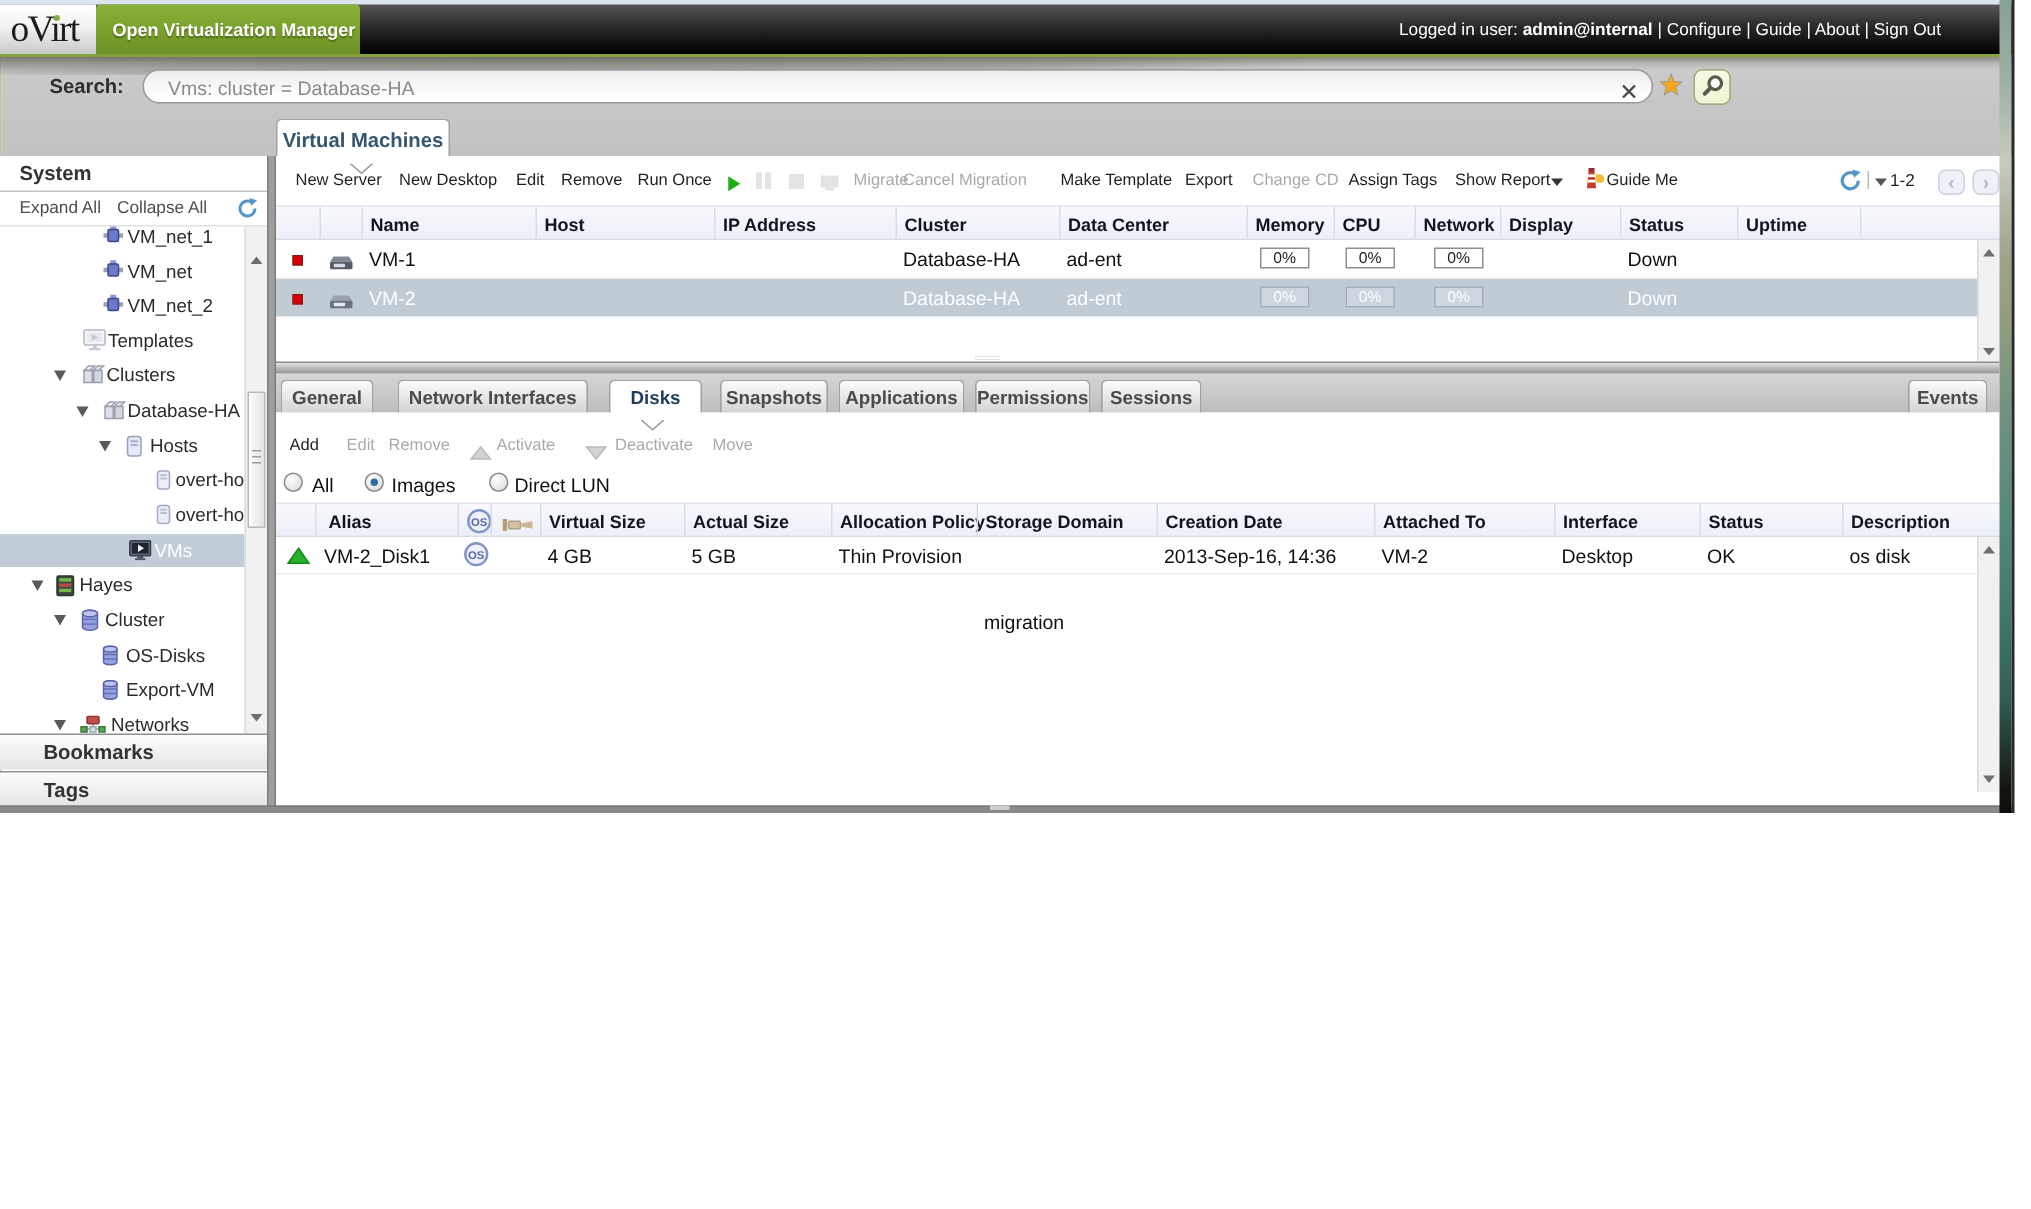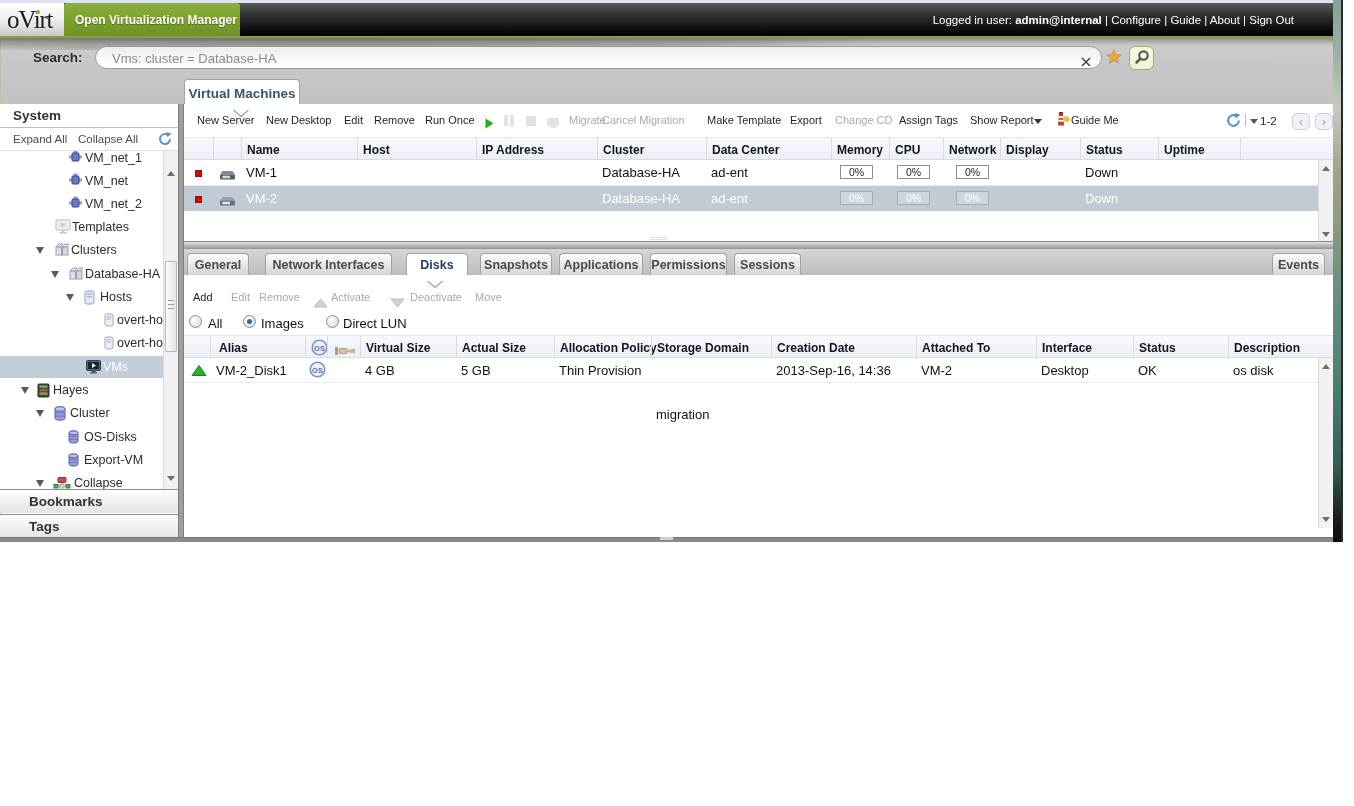--- a/index.html
+++ b/index.html
@@ -270,21 +270,21 @@
     <div class="trow" style="left:0;top:321px;">
         <span class="exp" style="left:36px;"></span>
         <span class="ticon" style="left:53px;top:5px;"><svg width="18" height="12">
             <line x1="2" y1="9" x2="16" y2="9" stroke="#999" stroke-width="1"></line>
             <line x1="9" y1="5" x2="9" y2="9" stroke="#999" stroke-width="1"></line>
             <rect x="5" y="0.5" width="8" height="5" rx="1" fill="#c0504d" stroke="#8a3230"></rect>
             <rect x="1" y="7.5" width="4" height="3.5" fill="#5aa75a" stroke="#3c7c3c"></rect>
             <rect x="13" y="7.5" width="4" height="3.5" fill="#5aa75a" stroke="#3c7c3c"></rect>
             <rect x="7" y="7.5" width="4" height="3.5" fill="#d8dce4" stroke="#9aa"></rect>
           </svg></span>
-        <span class="txt" style="left:74px;">Collapse</span>
+        <span class="txt" style="left:74px;">Networks</span>
       </div>
     <div class="sbar" id="treescroll" style="left:163px;top:0;width:15px;height:339px;">
       <span class="up" style="left:3px;top:20px;"></span>
       <span class="dn" style="left:3px;bottom:9px;"></span>
       <span class="sthumb" style="left:1px;top:110px;width:12px;height:91px;background:linear-gradient(90deg,#fdfdfd,#e2e2e2);">
           <span class="grip" style="top:38px;"></span>
           <span class="grip" style="top:42px;"></span>
           <span class="grip" style="top:46px;"></span>
         </span>
     </div>

